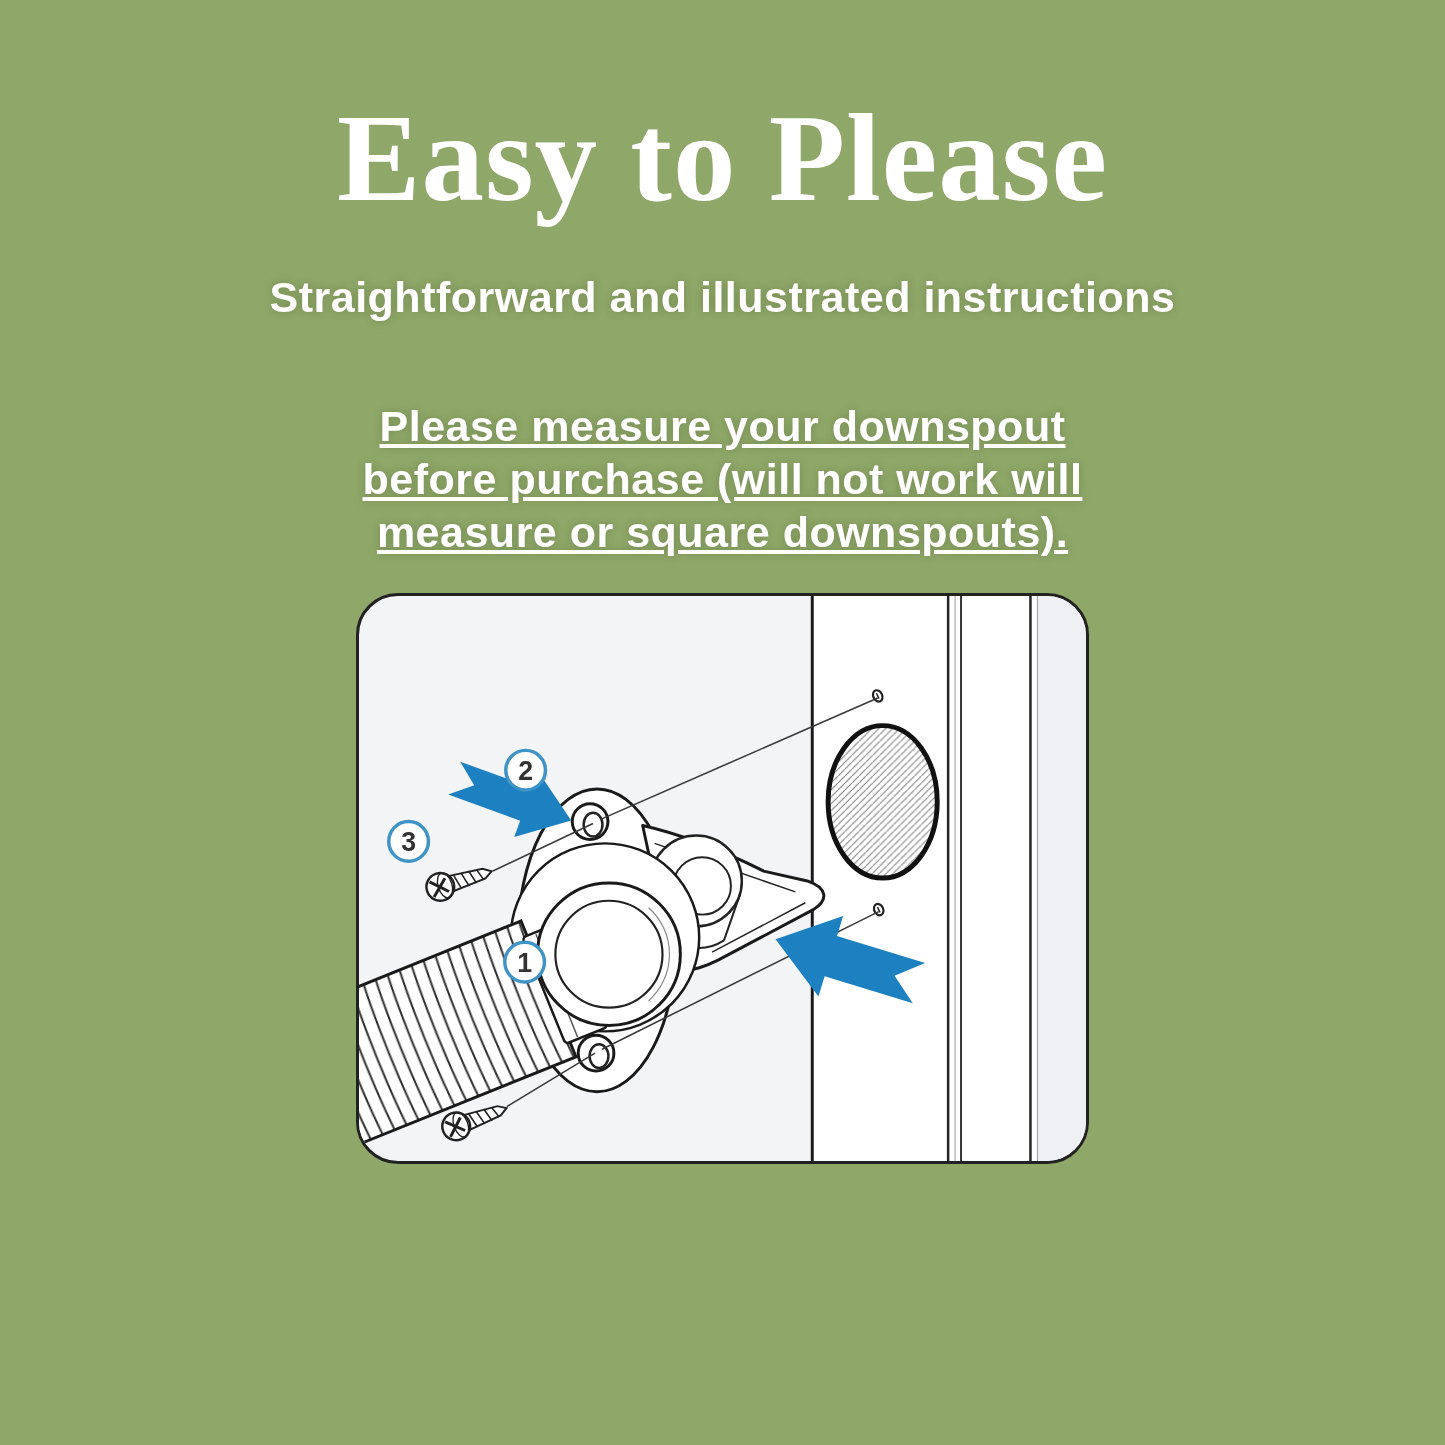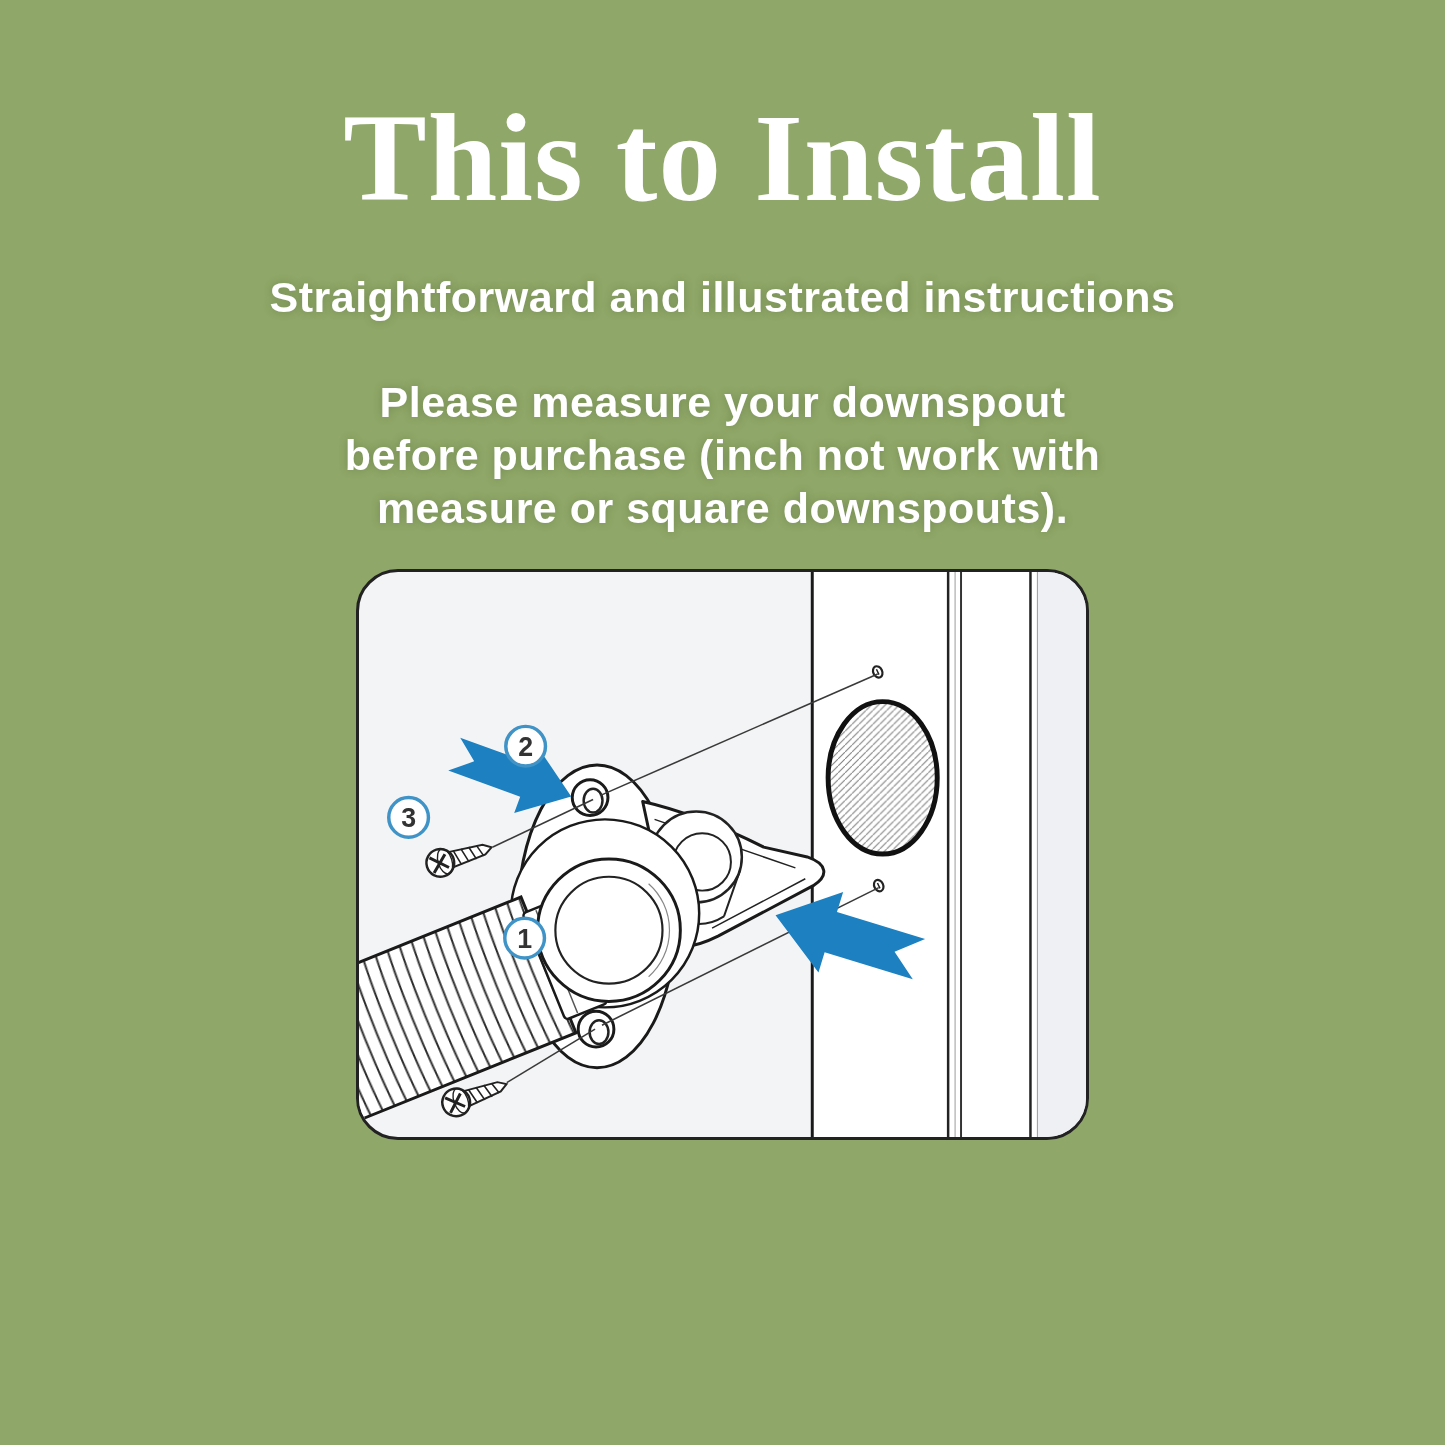--- a/index.html
+++ b/index.html
@@ -27,21 +27,21 @@
     color:#ffffff;
     font-weight:700;
     font-size:43px;
     line-height:53px;
     letter-spacing:0.5px;
     text-shadow:0 0 9px rgba(60,75,35,.30);
   }
   .para span{display:block;}
   .p1{margin-top:22px;}
   .p2{margin-top:50px;}
-  .p3{margin-top:52px;}
+  .p3{margin-top:76px;text-decoration:underline;}
   .card{
     position:relative;
     margin:34px auto 0 auto;
     width:727px;height:565px;
     background:#f3f4f6;
     border:3px solid #222222;
     border-radius:42px;
     overflow:hidden;
   }
   .card svg{position:absolute;left:0;top:0;width:100%;height:100%;}
@@ -50,30 +50,30 @@
     font-weight:700;
     font-size:27px;
     fill:#333333;
   }
 </style>
 </head>
 <body>
 
 <div class="stage">
 
-  <h1 class="title">This to Install</h1>
+  <h1 class="title">Easy to Please</h1>
 
 
   <div class="para p2">
     <span>Straightforward and illustrated instructions</span>
   </div>
 
   <div class="para p3">
     <span>Please measure your downspout</span>
-    <span>before purchase (inch not work with</span>
+    <span>before purchase (will not work will</span>
     <span>measure or square downspouts).</span>
   </div>
 
   <div class="card">
     <svg viewBox="0 0 733 571" preserveAspectRatio="none">
       <defs>
         <pattern id="hatch" width="7" height="7" patternUnits="userSpaceOnUse">
           <path d="M-1,8 L8,-1" stroke="#808080" stroke-width="1.1" fill="none"></path>
         </pattern>
         <pattern id="corr" x="0" y="-100" width="13" height="200" patternUnits="userSpaceOnUse">

